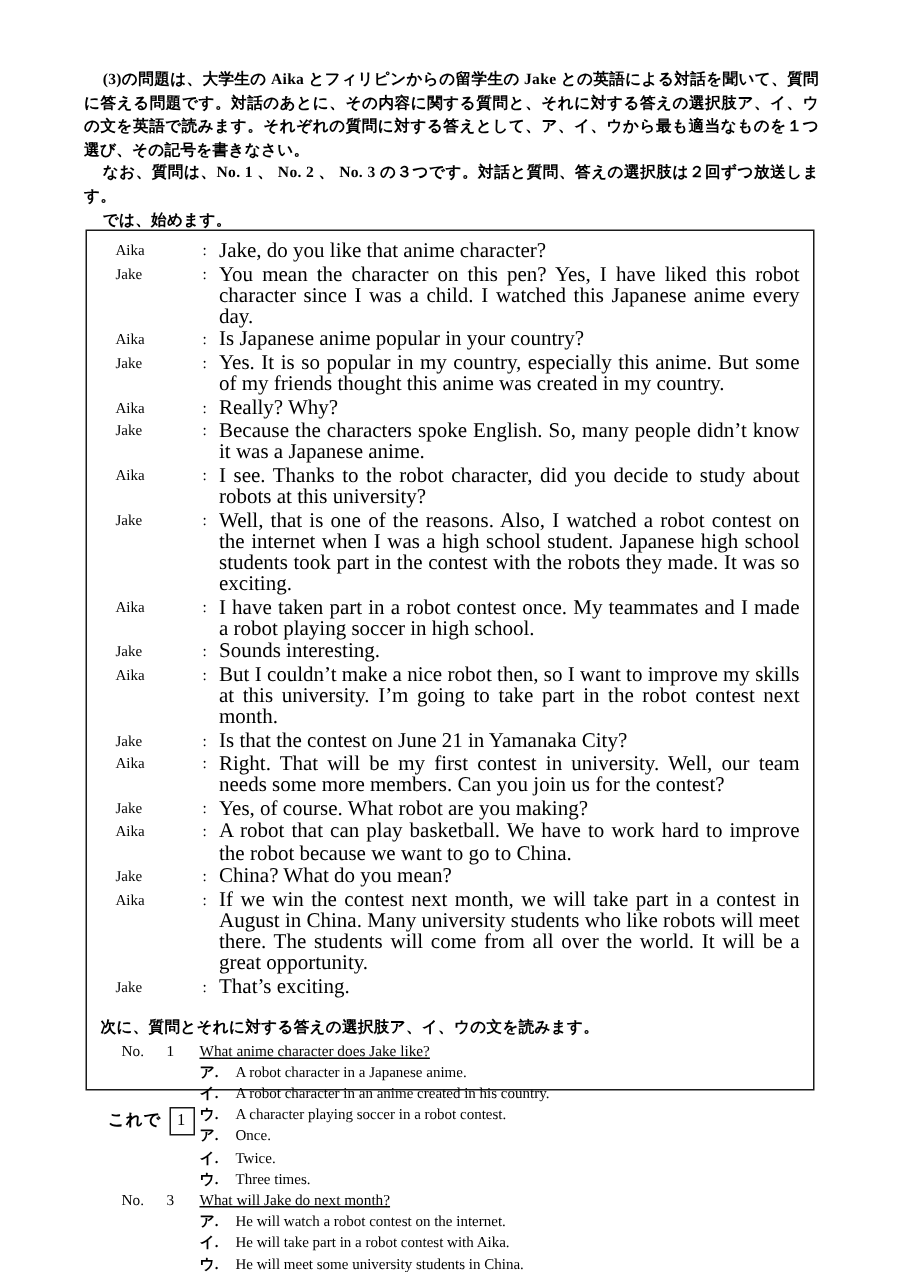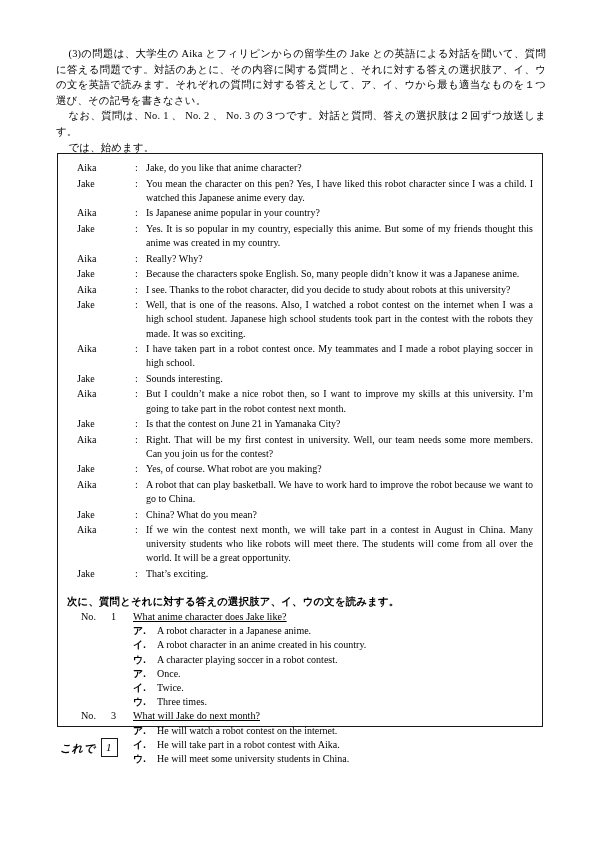--- a/index.html
+++ b/index.html
@@ -29,21 +29,21 @@
     top: 46px;
     width: 490px;
   }
   .jp-para {
     font-size: 10.4px;
     line-height: 15.6px;
     text-align: justify;
     text-justify: inter-character;
     margin: 0 0 0 0;
     letter-spacing: 0.2px;
-    font-weight: normal;
+    font-weight: bold;
   }
   .jp-para.indent { text-indent: 1.2em; }
 
   
   .dialog-box {
     position: absolute;
     left: 57px;
     top: 153px;
     width: 486px;
     height: 574px;
@@ -65,21 +65,21 @@
     line-height: 14.1px;
     white-space: nowrap;
     padding-left: 10px !important;
   }
   .colon {
     width: 11px;
     font-size: 10.2px;
     line-height: 14.1px;
   }
   .utt {
-    font-size: 10px;
+    font-size: 14px;
     line-height: 14.1px;
     text-align: justify;
     text-align-last: left;
     hyphens: none;
   }
 
   
   .q-block {
     margin-top: 11px;
   }
@@ -116,29 +116,28 @@
   }
   .choice .mk {
     display: inline-block;
     width: 24px;
     font-weight: bold;
   }
 
   
   .closing {
     position: absolute;
-    left: 60px;
+    left: 72px;
     top: 738px;
     font-size: 11px;
     line-height: 18px;
     font-weight: bold;
     letter-spacing: 0.6px;
     display: flex;
-    align-items: flex-end;
-    font-style: italic;
+    align-items: flex-start;
   }
   .closing .boxnum {
     display: inline-block;
     border: 1px solid #1a1a1a;
     width: 15px;
     height: 17px;
     line-height: 17px;
     text-align: center;
     font-size: 11px;
     margin: 0 5px;

